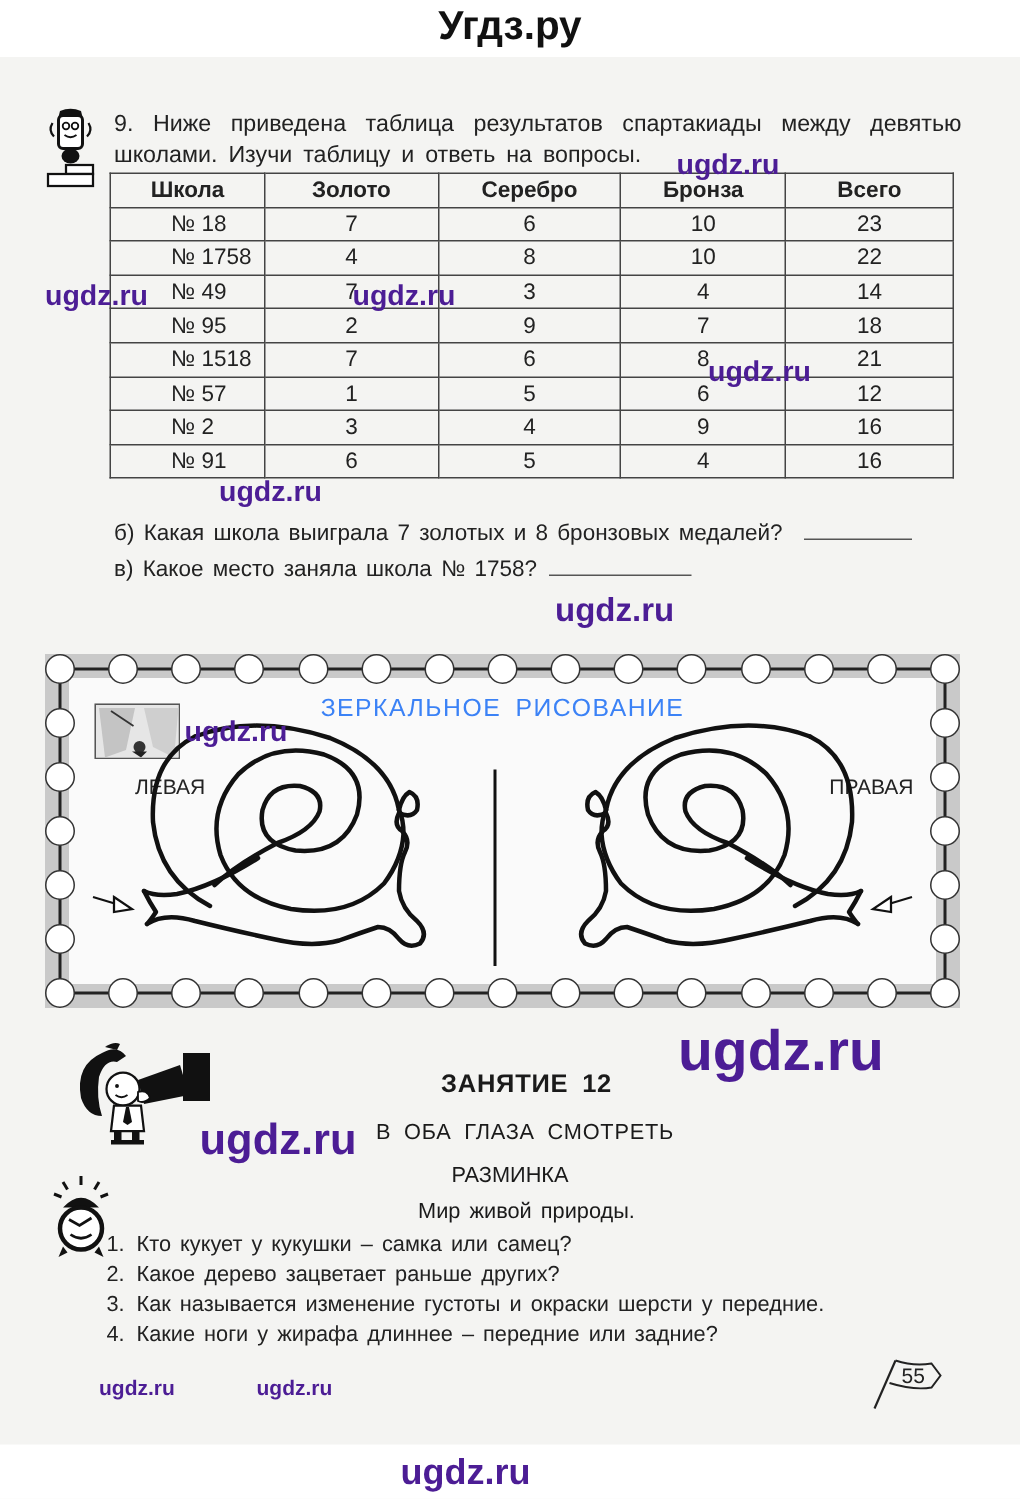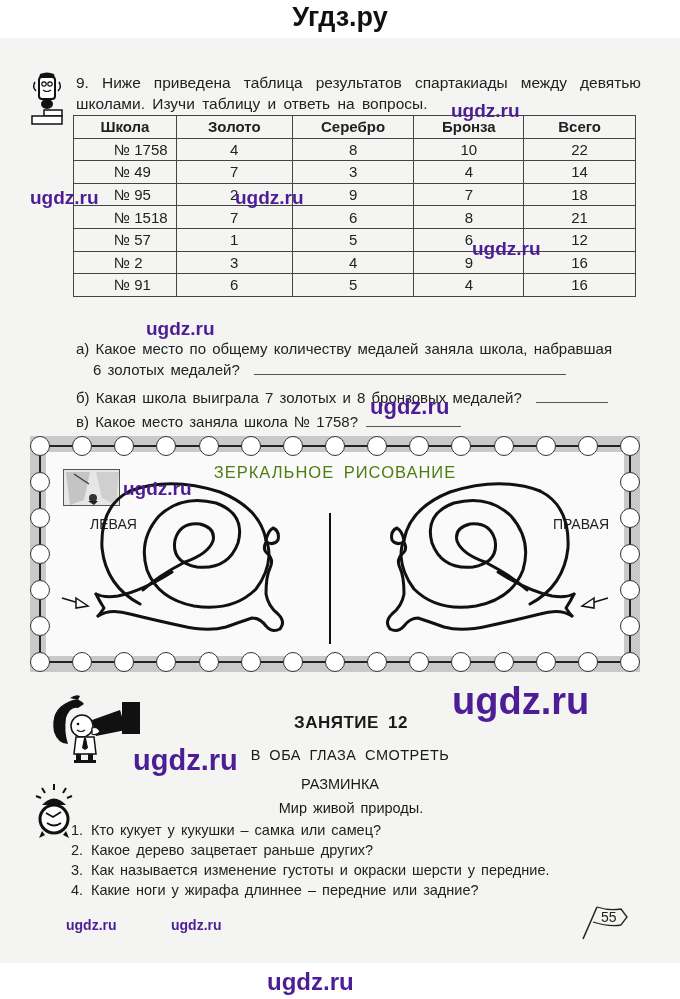--- a/index.html
+++ b/index.html
@@ -31,21 +31,21 @@
   .q { position: relative; word-spacing: 2px; }
   .q .indent { padding-left: 17px; }
   .answer-line { display: inline-block; border-bottom: 1px solid #555; height: 14px; vertical-align: baseline; }
 
   .frame { position: absolute; left: 30px; top: 436px; width: 610px; height: 236px; }
   .frame-band { position: absolute; inset: 0; background: #c9c9c9; }
   .frame-inner { position: absolute; left: 16px; top: 16px; right: 16px; bottom: 16px; background: #fafafa; }
   .frame-line { position: absolute; background: #222; }
   .bead { position: absolute; width: 20px; height: 20px; border-radius: 50%; background: #fff; border: 1.5px solid #333; }
 
-  .mirror-title { position: absolute; left: 0; width: 610px; top: 27px; text-align: center; font-size: 16.5px; letter-spacing: 1px; word-spacing: 4px; color: #4d7c0f; }
+  .mirror-title { position: absolute; left: 0; width: 610px; top: 27px; text-align: center; font-size: 16.5px; letter-spacing: 1px; word-spacing: 4px; color: #3b82f6; }
   .label-left { position: absolute; left: 60px; top: 80px; font-size: 14px; color: #222; }
   .label-right { position: absolute; right: 31px; top: 80px; font-size: 14px; color: #222; }
   .mirror-thumb { position: absolute; left: 33px; top: 33px; width: 57px; height: 37px; border: 1px solid #555; background: #ddd; overflow: hidden; }
   .drawing { position: absolute; left: 0; top: 0; width: 610px; height: 236px; }
 
   .lesson-icon { position: absolute; left: 48px; top: 692px; width: 95px; height: 74px; }
   .lesson-title { position: absolute; left: 0; width: 680px; top: 713px; text-align: center; font-size: 17px; font-weight: bold; letter-spacing: 0.5px; word-spacing: 4px; padding-left: 22px; }
   .lesson-sub { position: absolute; left: 0; width: 680px; top: 747px; text-align: center; font-size: 14.5px; letter-spacing: 0.5px; word-spacing: 4px; padding-left: 20px; }
   .warmup-title { position: absolute; left: 0; width: 680px; top: 776px; text-align: center; font-size: 14.5px; }
   .warmup-topic { position: absolute; left: 0; width: 680px; top: 800px; text-align: center; font-size: 14.5px; padding-left: 22px; word-spacing: 2px; }
@@ -88,20 +88,27 @@
     <tr>
       <th>Школа</th>
       <th>Золото</th>
       <th>Серебро</th>
       <th>Бронза</th>
       <th>Всего</th>
     </tr>
   </thead>
   <tbody>
     <tr>
+      <td class="school">№ 18</td>
+      <td>7</td>
+      <td>6</td>
+      <td>10</td>
+      <td>23</td>
+    </tr>
+    <tr>
       <td class="school">№ 1758</td>
       <td>4</td>
       <td>8</td>
       <td>10</td>
       <td>22</td>
     </tr>
     <tr>
       <td class="school">№ 49</td>
       <td>7</td>
       <td>3</td>
@@ -140,27 +147,20 @@
       <td class="school">№ 91</td>
       <td>6</td>
       <td>5</td>
       <td>4</td>
       <td>16</td>
     </tr>
   </tbody>
 </table>
 
 <div class="questions">
-  <div class="q">
-    <div>а) Какое место по общему количеству медалей заняла школа, набравшая</div>
-    <div class="indent">
-      <span>6 золотых медалей?</span>
-      <span class="answer-line" style="width: 312px; margin-left: 8px;"></span>
-    </div>
-  </div>
   <div class="q" style="margin-top: 7px;">
     <span>б) Какая школа выиграла 7 золотых и 8 бронзовых медалей?</span>
     <span class="answer-line" style="width: 72px; margin-left: 8px;"></span>
   </div>
   <div class="q" style="margin-top: 3px;">
     <span>в) Какое место заняла школа № 1758?</span>
     <span class="answer-line" style="width: 95px; margin-left: 2px;"></span>
   </div>
 </div>
 

